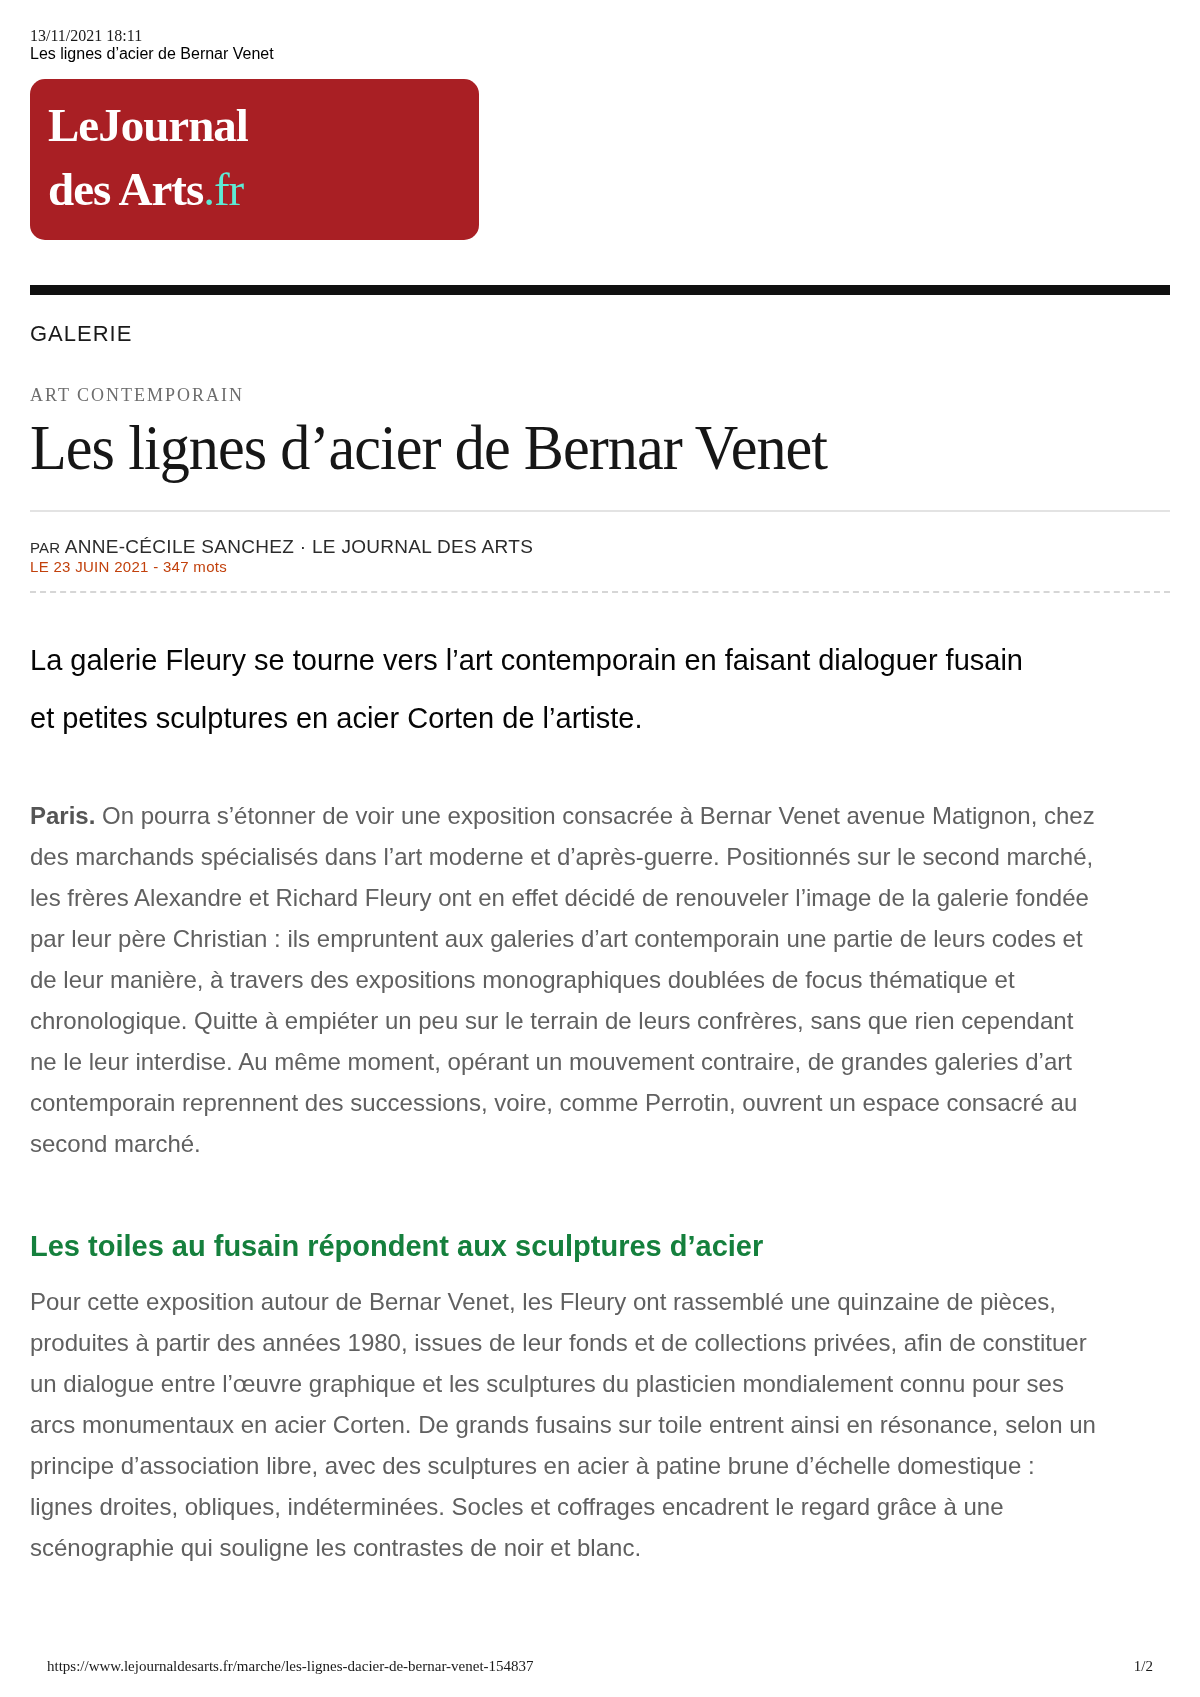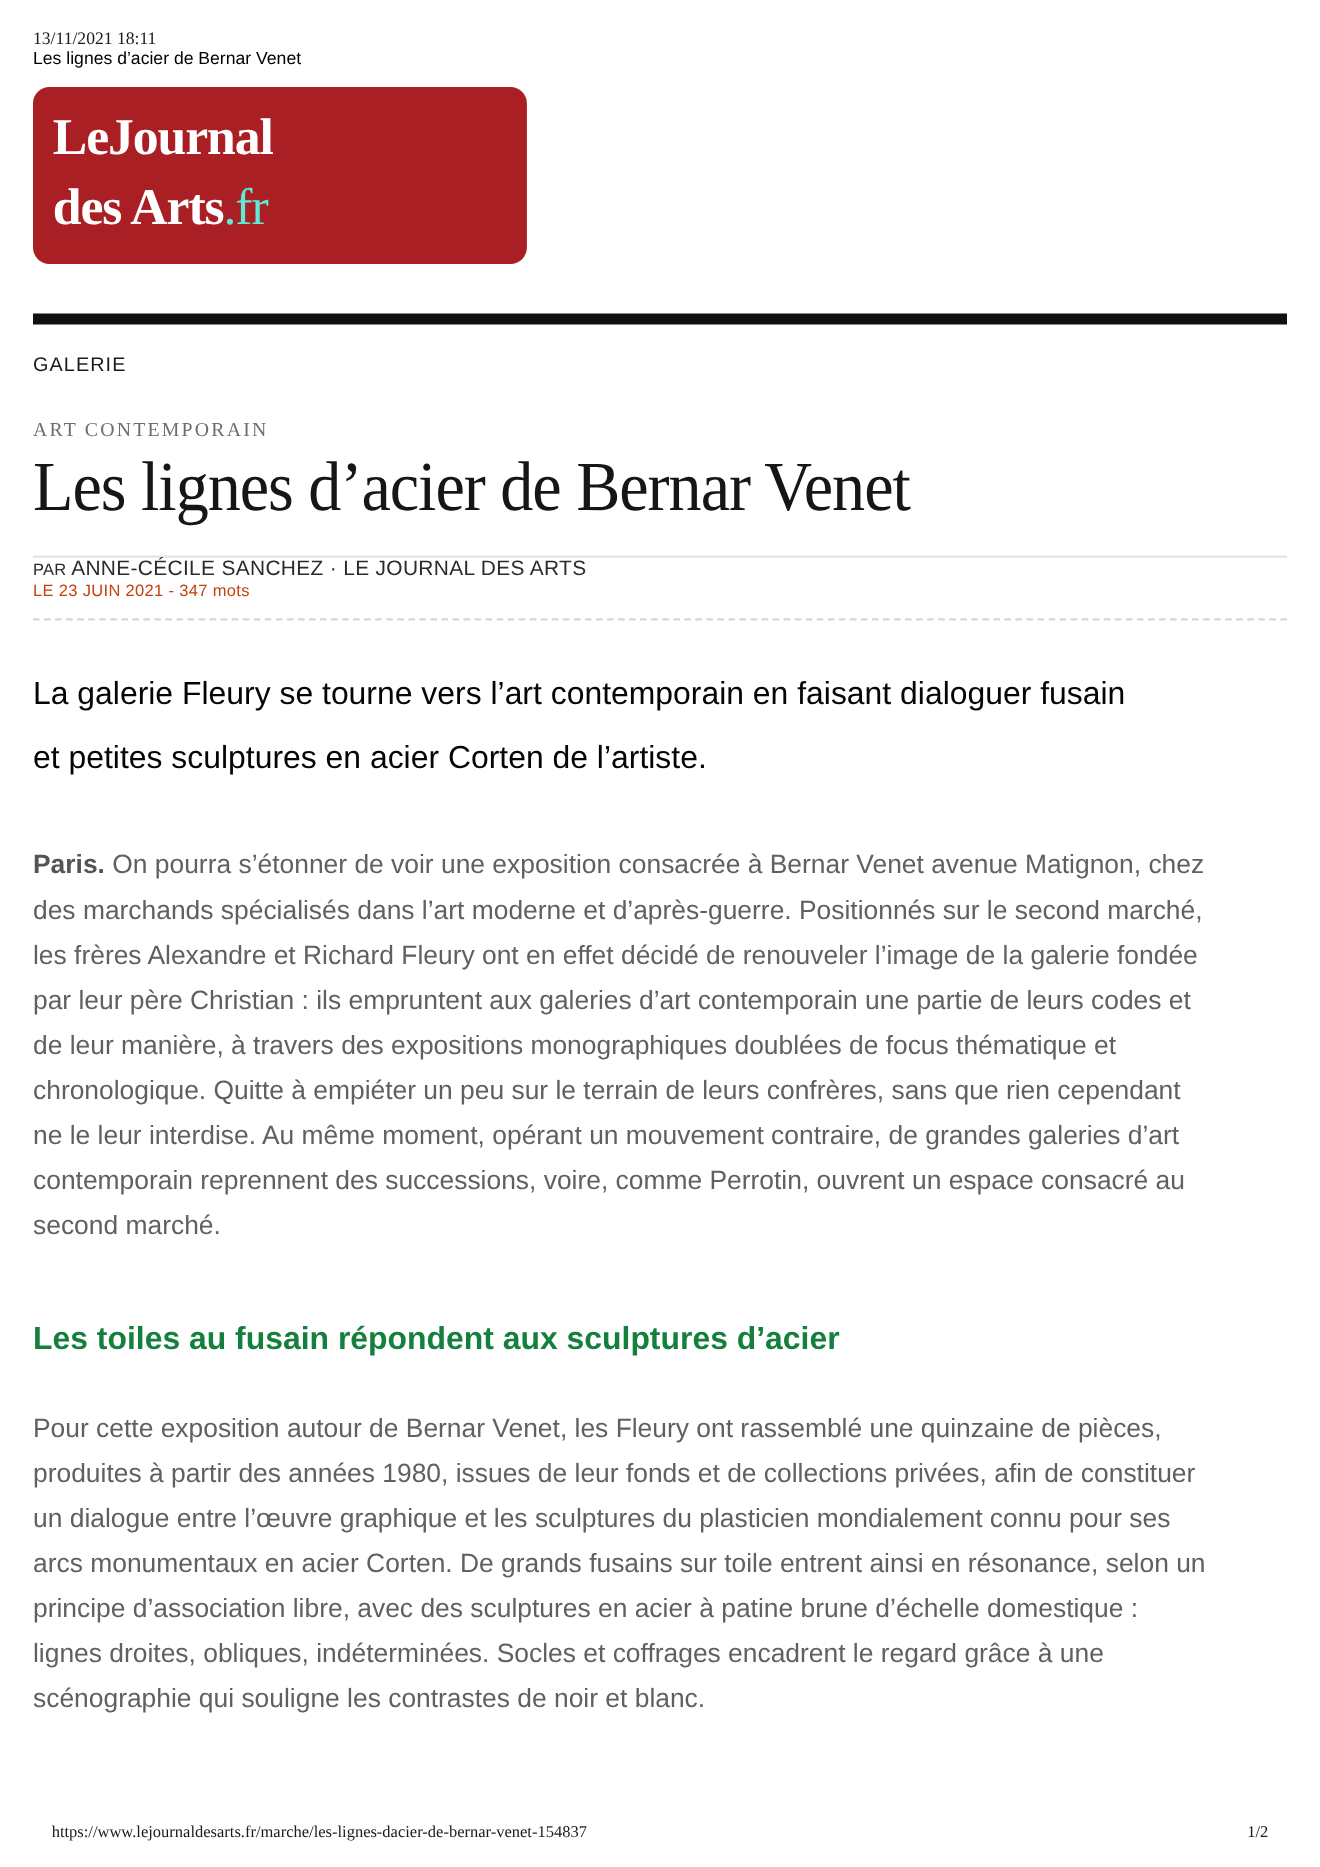--- a/index.html
+++ b/index.html
@@ -32,21 +32,21 @@
     padding: 14px 0 0 18px;
     letter-spacing: -1px;
     border-radius: 15px;
   }
   .logo .fr-suffix { color: #d9a9a2; font-weight: 500; }
 
   
   .black-bar { margin-top: 45px; height: 10px; background: #101010; width: 100%; }
   .section-label {
     margin-top: 26px;
-    font-size: 18px; color: #1a1a1a; letter-spacing: 1px;
+    font-size: 22px; color: #1a1a1a; letter-spacing: 1px;
   }
   .category-label {
     margin-top: 38px;
     font-family: "Liberation Serif", serif;
     font-size: 18px; color: #6d6d6d; letter-spacing: 2px;
   }
 
   
   .headline {
     margin-top: 6px;
@@ -56,20 +56,21 @@
     letter-spacing: -1px;
     transform: scaleX(0.94); transform-origin: left center;
     white-space: nowrap;
   }
 
   .rule-light { margin-top: 26px; border-top: 2px solid #e3e3e3; }
   .rule-dashed { margin-top: 16px; border-top: 2px dashed #d6d6d6; }
 
   
   .byline {
+    margin-top: 24px;
     font-size: 19px; color: #2b2b2b; letter-spacing: 0.3px;
   }
   .byline .byline-prefix { font-size: 15px; letter-spacing: 0.2px; }
   .dateline {
     margin-top: 0;
     font-size: 15px; color: #c2410c; letter-spacing: 0.3px;
   }
 
   
   .lead {
@@ -82,21 +83,21 @@
     margin-top: 48px;
     font-size: 24px; line-height: 41px;
     color: #606060;
     max-width: 1072px;
   }
   .body-par .city-lead { font-weight: bold; color: #555555; }
   .subheading {
     margin-top: 66px;
     font-size: 29px; font-weight: bold; color: #15803d;
   }
-  .body-par.second { margin-top: 44px; }
+  .body-par.second { margin-top: 18px; }
 </style>
 </head>
 <body>
 
 <div class="page">
 
   <div class="print-header">
     <span>13/11/2021 18:11</span>
   </div>
   <div class="ph-title">Les lignes d’acier de Bernar Venet</div>

